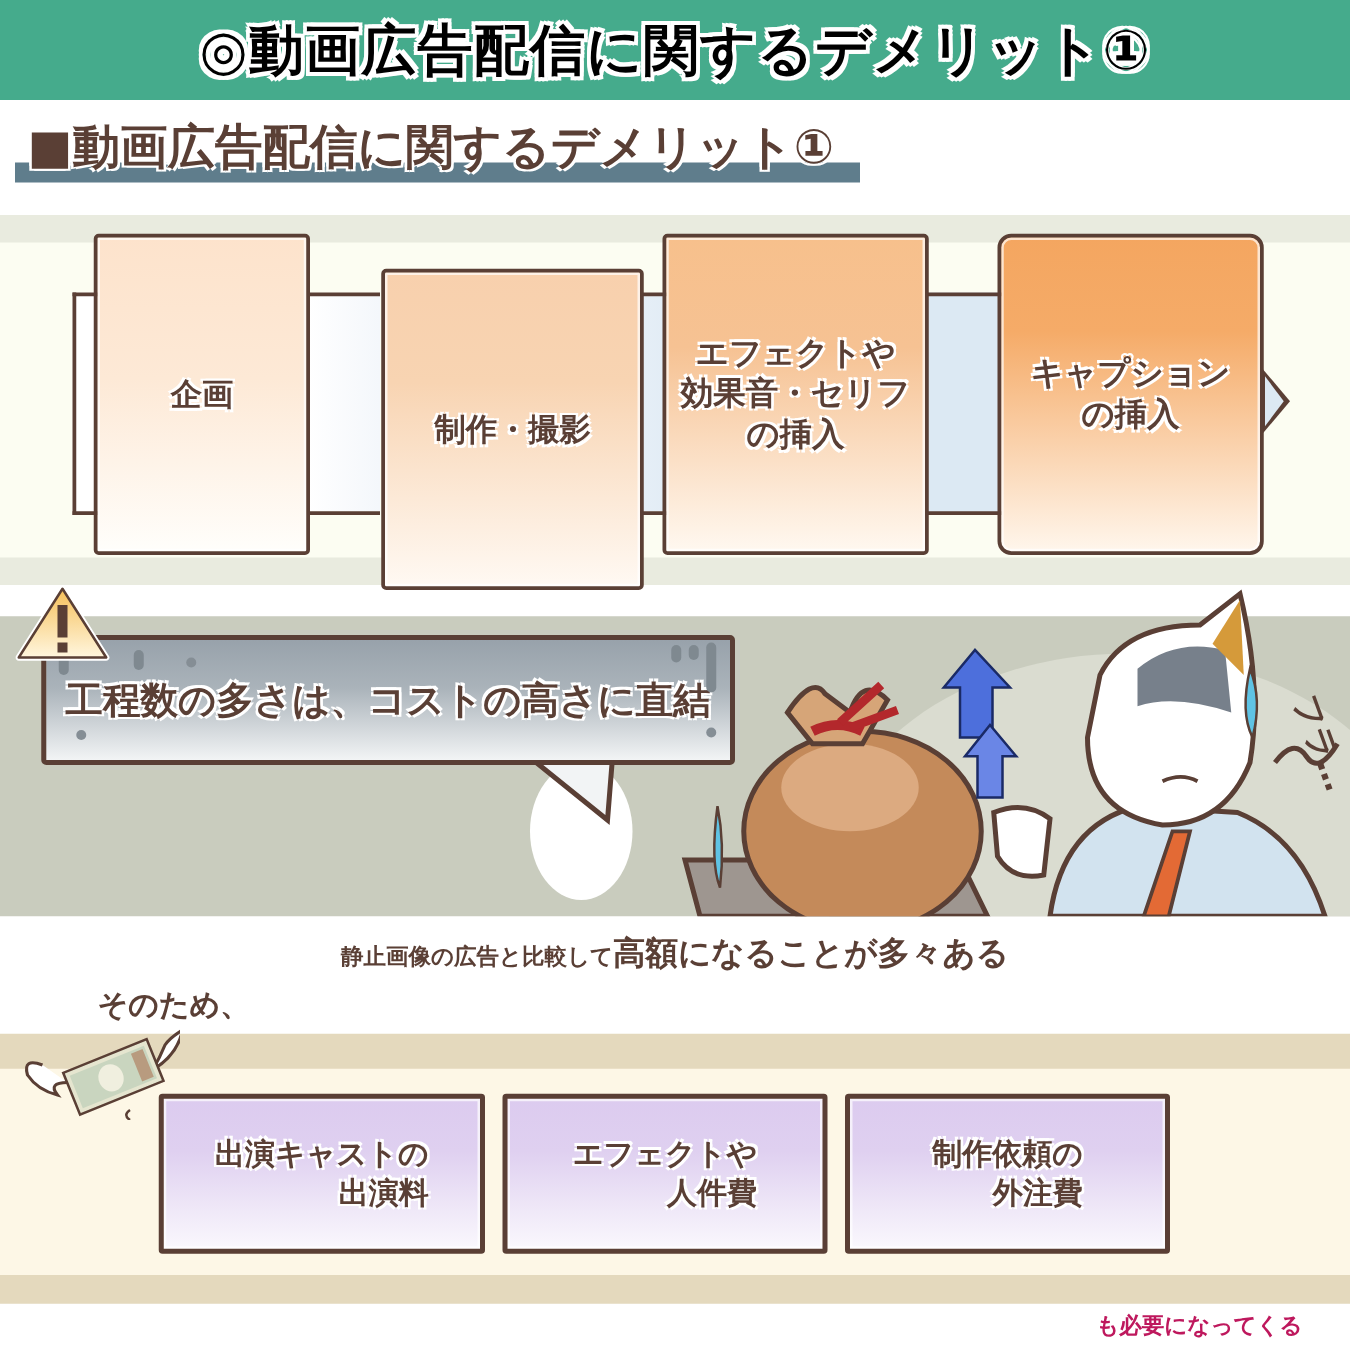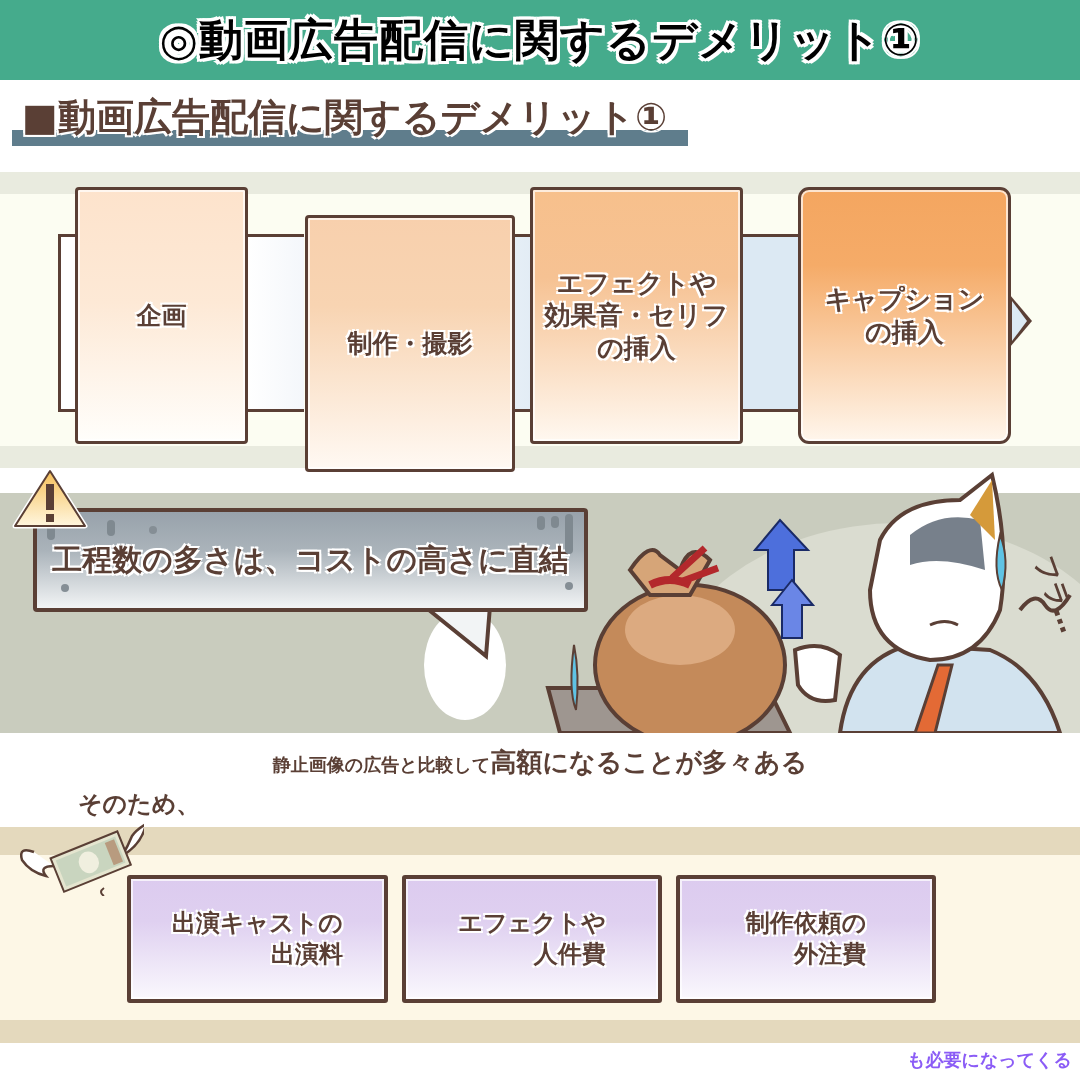--- a/index.html
+++ b/index.html
@@ -63,21 +63,21 @@
   .cost-inner { position: absolute; left: 0; top: 855px; width: 1080px; height: 165px; background: #fdf7e6; }
   .cost { position: absolute; top: 875px; height: 128px; border: 4px solid #5a3f35; border-radius: 3px;
     background: linear-gradient(180deg,#dccbef 0%,#dfd0f0 35%,#faf8fd 100%);
     display: flex; align-items: center; justify-content: center; text-align: center; box-shadow: inset 0 0 0 2px rgba(255,255,255,0.7); }
   .cost-label { font-size: 24px; font-weight: bold; line-height: 1.3; color: #5a3f35; white-space: pre-line;
     text-shadow: -2px -2px 0 #fff, 2px -2px 0 #fff, -2px 2px 0 #fff, 2px 2px 0 #fff; text-align: right; }
   .cost-0 { left: 127px; width: 261px; }
   .cost-1 { left: 402px; width: 260px; }
   .cost-2 { left: 676px; width: 260px; }
   .money { position: absolute; left: 14px; top: 816px; width: 130px; height: 80px; }
-  .footer { position: absolute; right: 8px; top: 1048px; font-size: 18px; font-weight: bold; color: #8b5cf6; }
+  .footer { position: absolute; right: 38px; top: 1048px; font-size: 18px; font-weight: bold; color: #be185d; }
 </style>
 </head>
 <body>
 
 <div class="title-bar">
   <div class="title-text">◎動画広告配信に関するデメリット①</div>
 </div>
 
 <div class="subheading-bar"></div>
 <div class="subheading">■動画広告配信に関するデメリット①</div>

